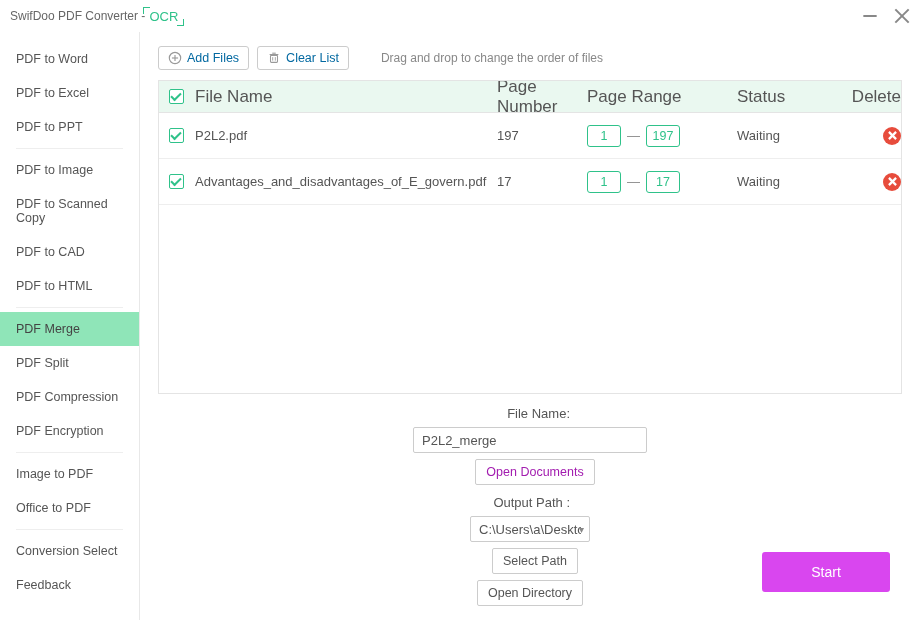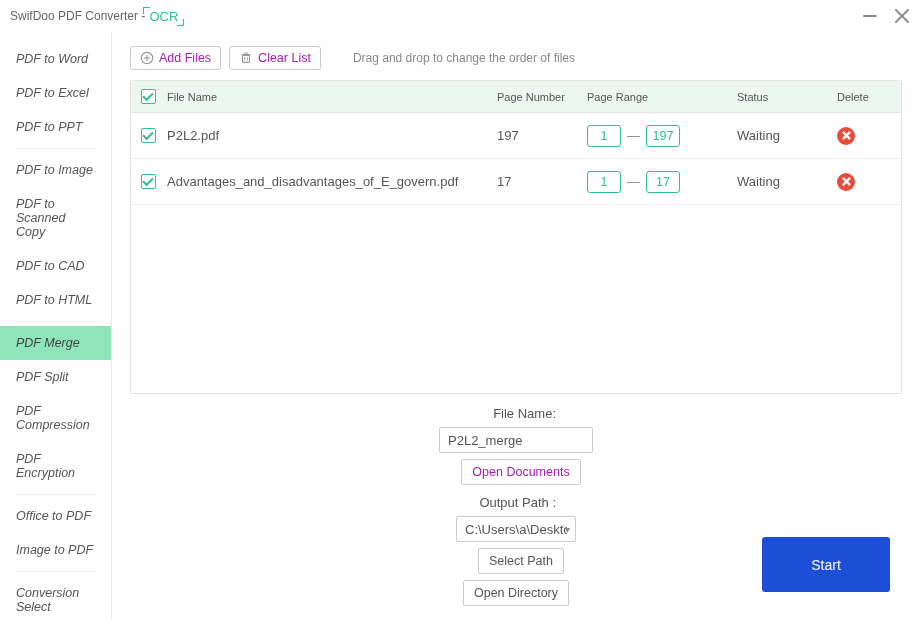--- a/index.html
+++ b/index.html
@@ -5,55 +5,55 @@
 * { box-sizing: border-box; margin: 0; padding: 0; font-family: -apple-system, BlinkMacSystemFont, "Segoe UI", Arial, sans-serif; }
 body { width: 920px; height: 620px; background: #fff; overflow: hidden; font-size: 13px; color: #555; }
 .titlebar { height: 32px; display: flex; align-items: center; padding: 12px 10px; }
 .titlebar .title { font-size: 12px; color: #666; }
 .titlebar .ocr { color: #2fc28a; font-weight: 500; position: relative; padding: 0 2px; margin-left: 2px; }
 .titlebar .ocr::before { content: ""; position: absolute; top: -2px; left: -4px; width: 6px; height: 6px; border-top: 1.5px solid #2fc28a; border-left: 1.5px solid #2fc28a; }
 .titlebar .ocr::after { content: ""; position: absolute; bottom: -2px; right: -4px; width: 6px; height: 6px; border-bottom: 1.5px solid #2fc28a; border-right: 1.5px solid #2fc28a; }
 .titlebar .winbtns { margin-left: auto; display: flex; gap: 16px; align-items: center; }
 .titlebar .winbtn { width: 16px; height: 16px; display: flex; align-items: center; justify-content: center; color: #888; cursor: pointer; font-size: 14px; }
 .app { display: flex; height: 588px; }
-.sidebar { width: 112px; border-right: 1px solid #e8e8e8; padding-top: 10px; font-style: italic; }
+.sidebar { width: 140px; border-right: 1px solid #e8e8e8; padding-top: 10px; }
 .sidebar-item { padding: 10px 16px; font-size: 12.5px; color: #555; cursor: pointer; }
 .sidebar-item.active { background: #8fe5b8; color: #444; }
 .sidebar-sep { border-top: 1px solid #eee; margin: 4px 16px; }
 .main { flex: 1; padding: 14px 18px 14px 18px; position: relative; display: flex; flex-direction: column; }
 .toolbar { display: flex; align-items: center; gap: 8px; margin-bottom: 10px; }
-.btn { display: inline-flex; align-items: center; gap: 5px; border: 1px solid #ccc; border-radius: 3px; padding: 4px 9px; font-size: 12.5px; color: #a21caf; background: #fff; cursor: pointer; }
+.btn { display: inline-flex; align-items: center; gap: 5px; border: 1px solid #ccc; border-radius: 3px; padding: 4px 9px; font-size: 12.5px; color: #0369a1; background: #fff; cursor: pointer; }
 .btn svg { width: 14px; height: 14px; }
 .drag-hint { font-size: 12px; color: #888; margin-left: 24px; }
 .table-wrap { border: 1px solid #e4e4e4; flex: 1; overflow: hidden; margin-bottom: 12px; }
-.thead { display: flex; align-items: center; background: #eaf8f0; height: 32px; border-bottom: 1px solid #e4e4e4; font-size: 11px; color: #555; }
+.thead { display: flex; align-items: center; background: #eaf8f0; height: 32px; border-bottom: 1px solid #e4e4e4; font-size: 17px; color: #555; }
 .col-check { width: 34px; display: flex; justify-content: center; }
 .col-name { flex: 1; padding-left: 2px; }
 .col-pages { width: 90px; }
 .col-range { width: 150px; }
 .col-status { width: 100px; }
-.col-delete { width: 64px; text-align: left; }
+.col-delete { width: 64px; text-align: right; }
 .trow { display: flex; align-items: center; height: 46px; border-bottom: 1px solid #eee; font-size: 13px; color: #555; }
 .checkbox { width: 15px; height: 15px; border: 1.5px solid #2fc28a; border-radius: 2px; display: flex; align-items: center; justify-content: center; background: #fff; cursor: pointer; }
 .checkbox.checked::after { content: ""; width: 4px; height: 8px; border: solid #2fc28a; border-width: 0 2px 2px 0; transform: rotate(45deg) translate(-1px, -1px); }
 .range-input { width: 34px; height: 22px; border: 1px solid #2fc28a; border-radius: 3px; text-align: center; font-size: 12.5px; color: #2fc28a; outline: none; }
 .range-dash { margin: 0 6px; color: #888; }
 .delete-btn { width: 18px; height: 18px; border-radius: 50%; background: #e74c3c; display: inline-flex; align-items: center; justify-content: center; cursor: pointer; }
 .delete-btn svg { width: 9px; height: 9px; stroke: #fff; stroke-width: 2.5; }
 .bottom { display: flex; flex-direction: column; gap: 10px; }
 .form-row { display: flex; align-items: center; gap: 6px; font-size: 13px; color: #555; flex-direction: column; }
 .label { width: 84px; text-align: right; margin-right: 4px; }
 .text-input { height: 26px; border: 1px solid #ccc; border-radius: 2px; padding: 0 8px; font-size: 13px; color: #555; outline: none; }
-.fileName-input { width: 154px; }
+.fileName-input { width: 234px; }
 .path-input { width: 120px; position: relative; }
 .path-wrap { position: relative; display: inline-block; }
 .path-caret { position: absolute; right: 6px; top: 50%; transform: translateY(-50%); font-size: 10px; color: #888; pointer-events: none; }
 .ghost-btn { border: 1px solid #ccc; border-radius: 2px; padding: 5px 10px; font-size: 12.5px; background: #fff; cursor: pointer; color: #555; }
 .ghost-btn.disabled { color: #a21caf; cursor: default; }
-.start-btn { position: absolute; right: 30px; bottom: 28px; width: 128px; height: 55px; background: #1d4ed8; border: none; border-radius: 3px; color: #fff; font-size: 14px; cursor: pointer; }
+.start-btn { position: absolute; right: 30px; bottom: 28px; width: 128px; height: 40px; background: #d946ef; border: none; border-radius: 3px; color: #fff; font-size: 14px; cursor: pointer; }
 </style>
 </head>
 <body>
 
 <div class="titlebar">
   <span class="title">SwifDoo PDF Converter - </span>
   <span class="ocr">OCR</span>
   <div class="winbtns">
     <div class="winbtn">
       <svg viewBox="0 0 12 12">
@@ -78,22 +78,22 @@
       <div class="sidebar-item">PDF to Image</div>
       <div class="sidebar-item">PDF to Scanned Copy</div>
       <div class="sidebar-item">PDF to CAD</div>
       <div class="sidebar-item">PDF to HTML</div>
       <div class="sidebar-sep"></div>
       <div class="sidebar-item active">PDF Merge</div>
       <div class="sidebar-item">PDF Split</div>
       <div class="sidebar-item">PDF Compression</div>
       <div class="sidebar-item">PDF Encryption</div>
       <div class="sidebar-sep"></div>
+      <div class="sidebar-item">Image to PDF</div>
       <div class="sidebar-item">Office to PDF</div>
-      <div class="sidebar-item">Image to PDF</div>
       <div class="sidebar-sep"></div>
       <div class="sidebar-item">Conversion Select</div>
       <div class="sidebar-item">Feedback</div>
     </div>
 
   <div class="main">
     <div class="toolbar">
       <button class="btn">
         <svg viewBox="0 0 16 16">
             <circle cx="8" cy="8" r="6.5" fill="none" stroke="#999" stroke-width="1.3"></circle>

